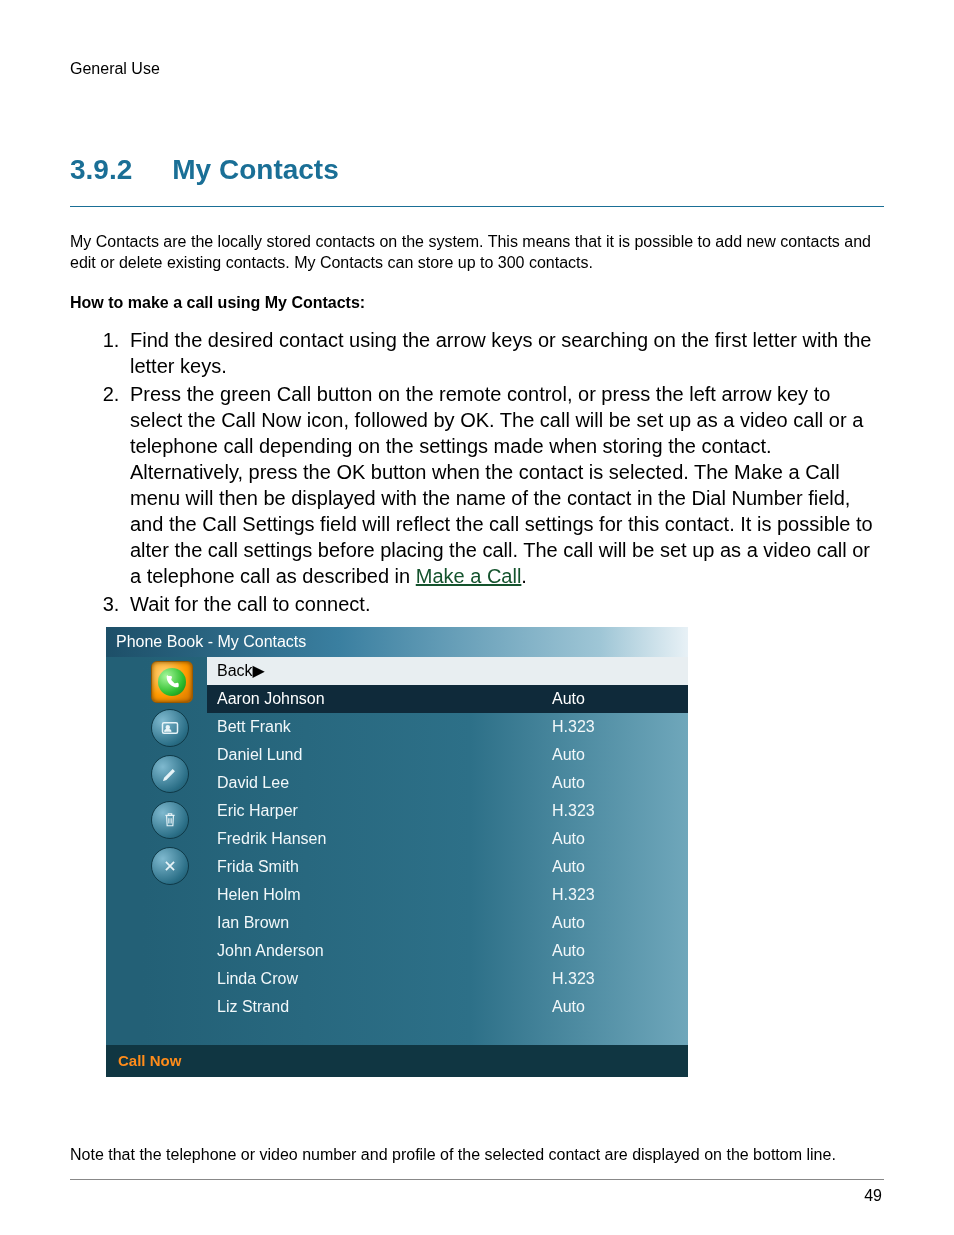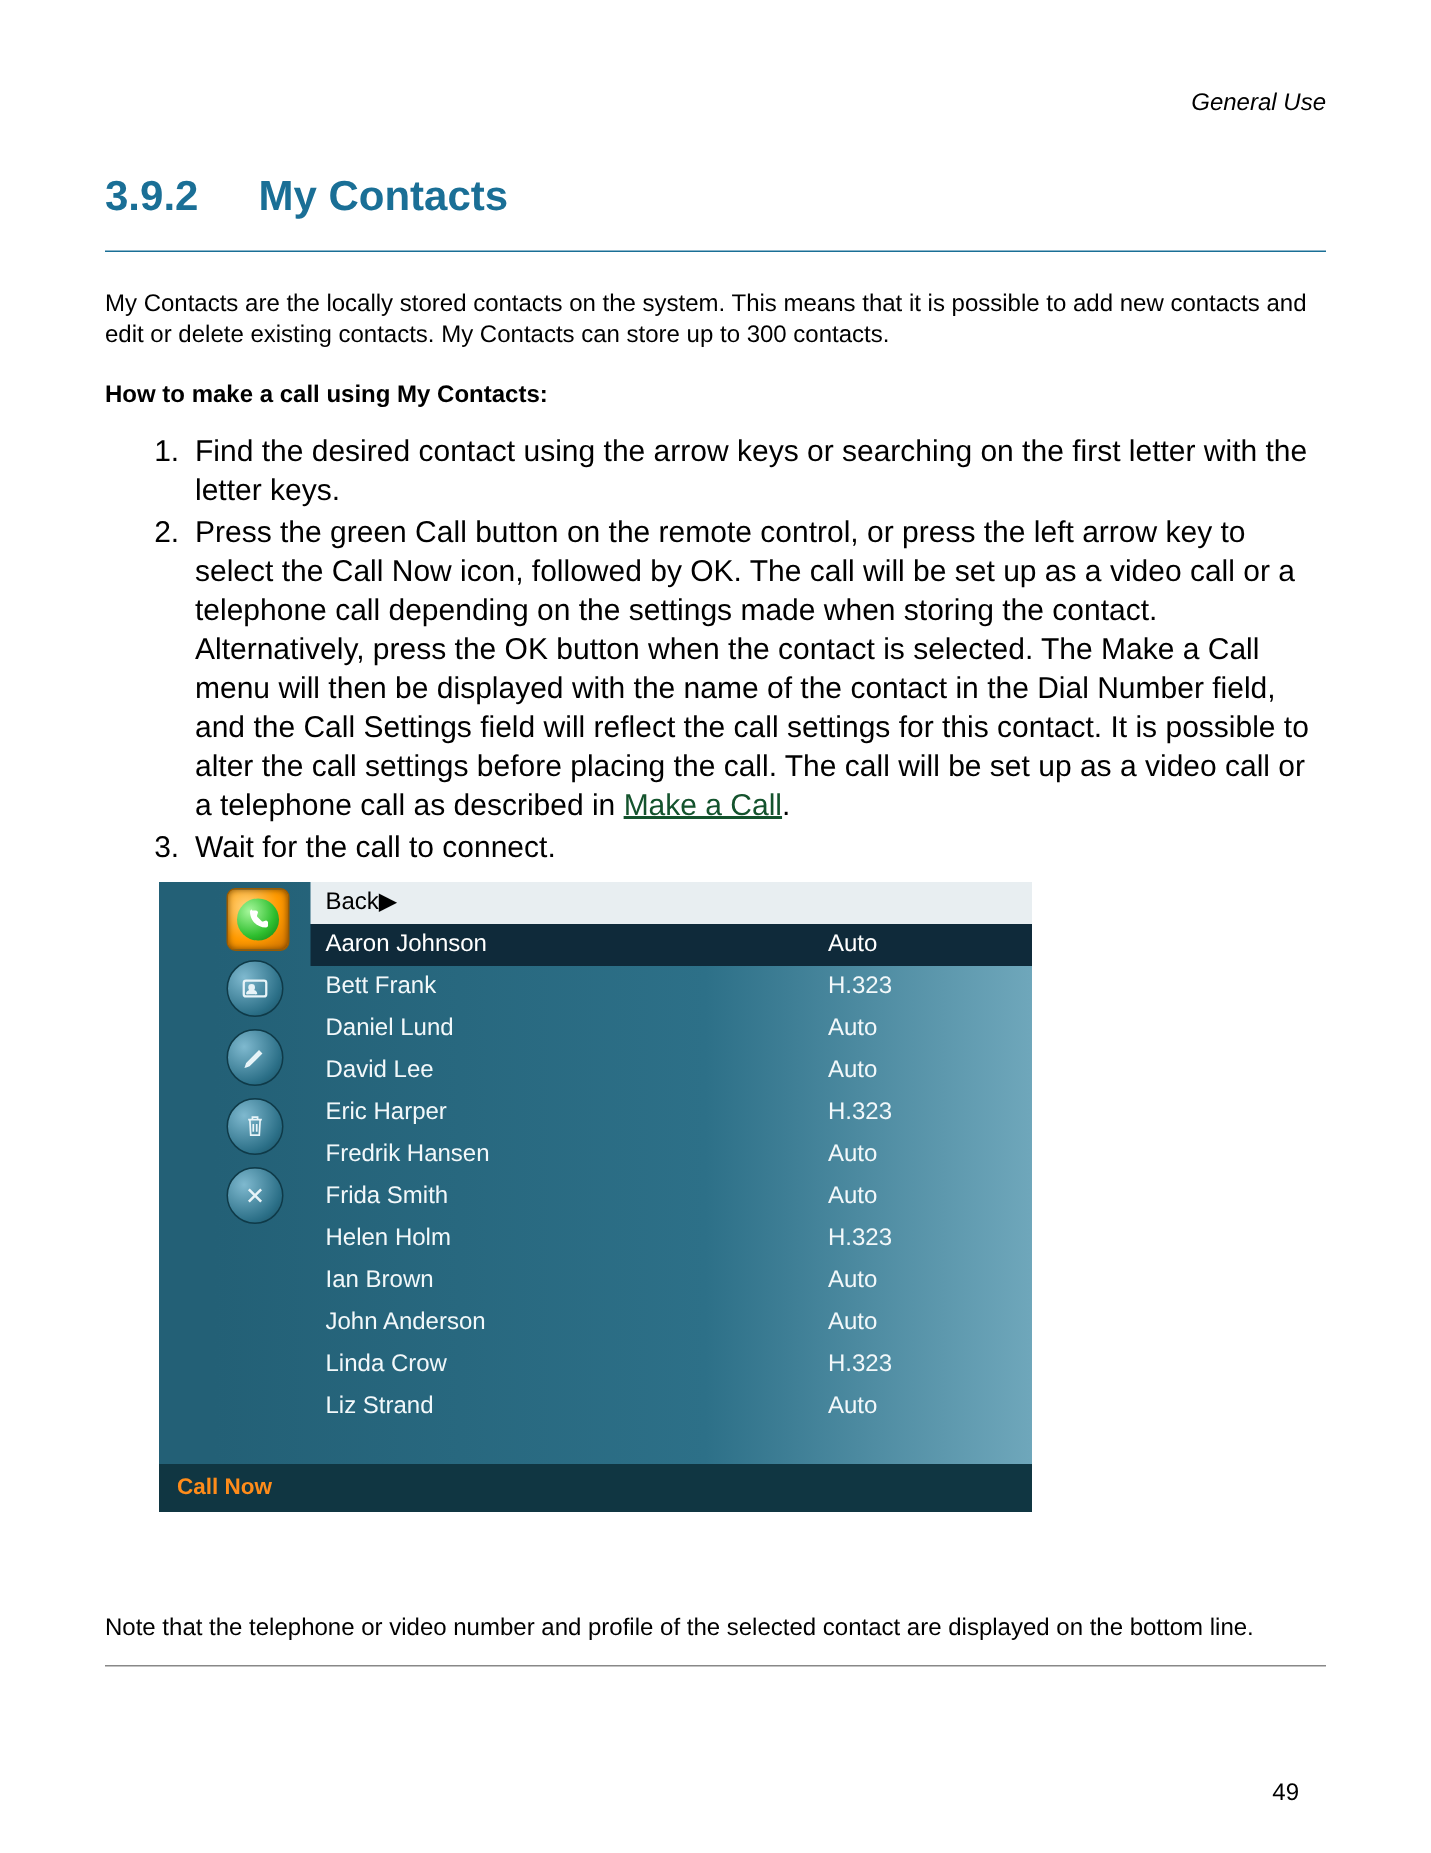--- a/index.html
+++ b/index.html
@@ -11,24 +11,23 @@
     width: 954px;
   }
   .page {
     width: 954px;
     height: 1235px;
     position: relative;
     box-sizing: border-box;
     padding: 60px 70px 40px 70px;
   }
   .header-right {
-    text-align: right;
-    font-size: 16px;
-    margin-bottom: 37px;
-    font-style: italic;
+    text-align: left;
+    font-size: 16px;
+    margin-bottom: 76px;
   }
   .section-title {
     color: #1a6f96;
     font-size: 28px;
     font-weight: bold;
     margin-bottom: 20px;
   }
   .section-title .num { display:inline-block; margin-right: 40px; }
   .hr {
     border: none;
@@ -142,21 +141,21 @@
     margin-top: 68px;
     padding-bottom: 6px;
   }
   .bottom-rule {
     border:none;
     border-top:1px solid #888;
   }
   .pagenum {
     position:absolute;
     bottom: 30px;
-    right: 88px;
+    right: 72px;
     font-size:16px;
   }
 </style>
 </head>
 <body>
 
 <div class="page">
 
   <div class="header-right">General Use</div>
 
@@ -172,20 +171,21 @@
 
   <ol class="steps">
     <li>Find the desired contact using the arrow keys or searching on the first letter with the letter keys.</li>
     <li>
       <span>Press the green Call button on the remote control, or press the left arrow key to select the Call Now icon, followed by OK. The call will be set up as a video call or a telephone call depending on the settings made when storing the contact. Alternatively, press the OK button when the contact is selected. The Make a Call menu will then be displayed with the name of the contact in the Dial Number field, and the Call Settings field will reflect the call settings for this contact. It is possible to alter the call settings before placing the call. The call will be set up as a video call or a telephone call as described in </span><a href="#" class="xref">Make a Call</a><span>.</span>
     </li>
     <li>Wait for the call to connect.</li>
   </ol>
 
   <div class="phonebook">
+    <div class="pb-title">Phone Book - My Contacts</div>
     <div class="pb-body">
       <div class="pb-left">
         <div class="ico ico-call">
           <div class="inner">
             <svg width="16" height="16" viewBox="0 0 24 24" fill="#fff">
                 <path d="M6 2c-1 0-2 1-2 2 0 9 7 16 16 16 1 0 2-1 2-2v-3c0-1-1-2-2-2l-3 1c-1 0-1 0-2-1l-3-3c-1-1-1-1-1-2l1-3c0-1-1-2-2-2H6z"></path>
               </svg>
           </div>
         </div>
         <div class="ico-round">

